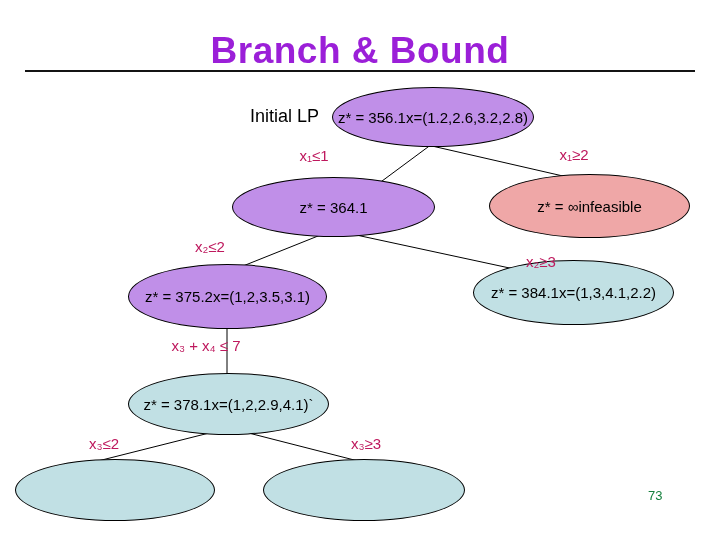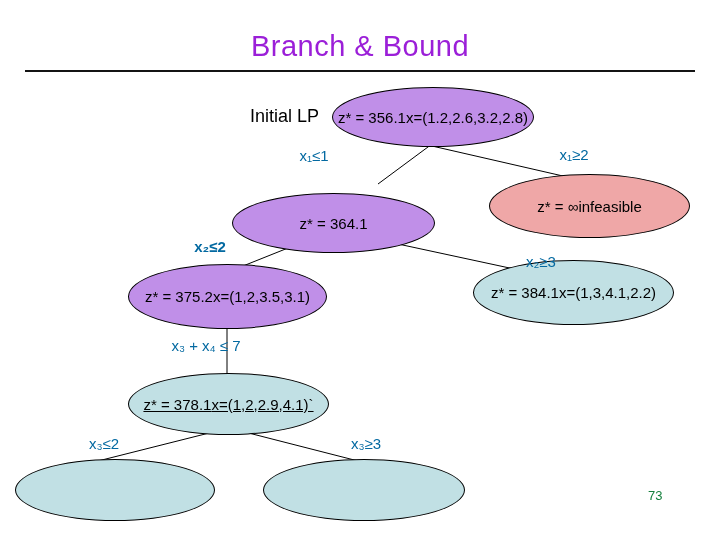--- a/index.html
+++ b/index.html
@@ -2,38 +2,38 @@
 <html style="--title-text: #9B1FD8; --node-purple: #C08FE8; --node-salmon: #EFA7A7; --node-blue: #C1E0E4; --node-outline: #000000;"><head>
 <meta charset="utf-8">
 <style>
   html,body{margin:0;padding:0;background:#ffffff;}
   #slide{
     position:relative;width:720px;height:540px;background:#ffffff;
     font-family:"Liberation Sans","DejaVu Sans",sans-serif;overflow:hidden;
   }
   .title{
     position:absolute;left:0;top:30px;width:720px;text-align:center;
-    font-size:29px;letter-spacing:0.5px;color:var(--title-text,#9B1FD8);
+    font-size:37px;letter-spacing:0.5px;color:var(--title-text,#9B1FD8);font-weight:bold;
   }
   .title-rule{
     position:absolute;left:25px;top:70px;width:670px;height:2px;background:#141414;
   }
   svg.edges{position:absolute;left:0;top:0;z-index:0;}
   .node{
     position:absolute;z-index:1;border:1px solid var(--node-outline,#000);
     border-radius:50%;display:flex;flex-direction:row;justify-content:center;
     align-items:center;text-align:center;color:#000;
   }
   .node .nl{font-size:15px;line-height:19px;white-space:nowrap;}
   .node.purple{background:var(--node-purple,#C08FE8);}
   .node.salmon{background:var(--node-salmon,#EFA7A7);}
   .node.blue{background:var(--node-blue,#C1E0E4);}
   .edge-label{
     position:absolute;z-index:2;transform:translateX(-50%);
-    font-size:15px;color:#0369a1;white-space:nowrap;
+    font-size:15px;color:#be185d;white-space:nowrap;
   }
   .annotation{
     position:absolute;z-index:2;font-size:18px;color:#000;white-space:nowrap;margin-left:13px;
   }
   .page-number{
     position:absolute;left:648px;top:488px;font-size:13px;color:#15803d;
   }
 </style>
 </head>
 <body>
@@ -53,57 +53,57 @@
     <line x1="229" y1="428" x2="362" y2="462" stroke="#000" stroke-width="1"></line>
   </svg>
 
   <div class="annotation" style="left:237px;top:106px;">Initial LP</div>
 
   <div class="node purple" style="left:332px;top:87px;width:200px;height:58px;">
     <div class="nl">z* = 356.1</div>
     <div class="nl">x=(1.2,2.6,3.2,2.8)</div>
   </div>
 
-  <div class="node purple" style="left:232px;top:193px;width:201px;height:58px;">
+  <div class="node purple" style="left:232px;top:177px;width:201px;height:58px;">
     <div class="nl">z* = 364.1</div>
   </div>
 
   <div class="node salmon" style="left:489px;top:174px;width:199px;height:62px;">
     <div class="nl">z* = ∞</div>
     <div class="nl">infeasible</div>
   </div>
 
   <div class="node purple" style="left:128px;top:264px;width:197px;height:63px;">
     <div class="nl">z* = 375.2</div>
     <div class="nl">x=(1,2,3.5,3.1)</div>
   </div>
 
   <div class="node blue" style="left:473px;top:260px;width:199px;height:63px;">
     <div class="nl">z* = 384.1</div>
     <div class="nl">x=(1,3,4.1,2.2)</div>
   </div>
 
-  <div class="node blue" style="left:128px;top:373px;width:199px;height:60px;text-decoration:underline;">
+  <div class="node blue" style="left:128px;top:373px;width:199px;height:60px;">
     <div class="nl">z* = 378.1</div>
     <div class="nl">x=(1,2,2.9,4.1)`</div>
   </div>
 
   <div class="node blue" style="left:15px;top:459px;width:198px;height:60px;">
     <div class="nl"></div>
     <div class="nl"></div>
   </div>
 
   <div class="node blue" style="left:263px;top:459px;width:200px;height:60px;">
     <div class="nl"></div>
     <div class="nl"></div>
   </div>
 
   <div class="edge-label" style="left:314px;top:147px;">x₁≤1</div>
   <div class="edge-label" style="left:574px;top:146px;">x₁≥2</div>
-  <div class="edge-label" style="left:210px;top:238px;font-weight:bold;">x₂≤2</div>
+  <div class="edge-label" style="left:210px;top:238px;">x₂≤2</div>
   <div class="edge-label" style="left:541px;top:253px;">x₂≥3</div>
   <div class="edge-label" style="left:206px;top:337px;">x₃ + x₄ ≤ 7</div>
   <div class="edge-label" style="left:104px;top:435px;">x₃≤2</div>
   <div class="edge-label" style="left:366px;top:435px;">x₃≥3</div>
 
   <div class="page-number">73</div>
 
 </div>
 
 </body></html>

